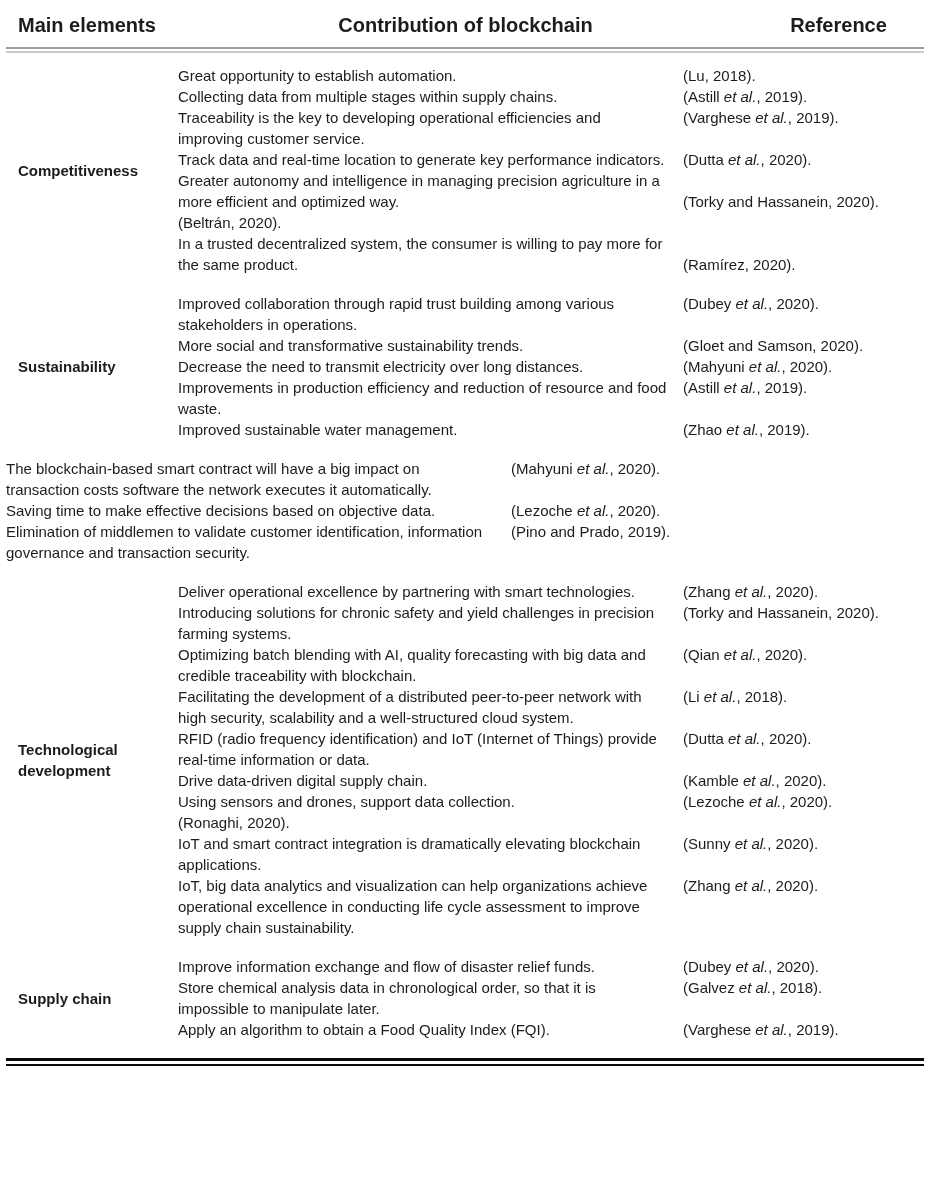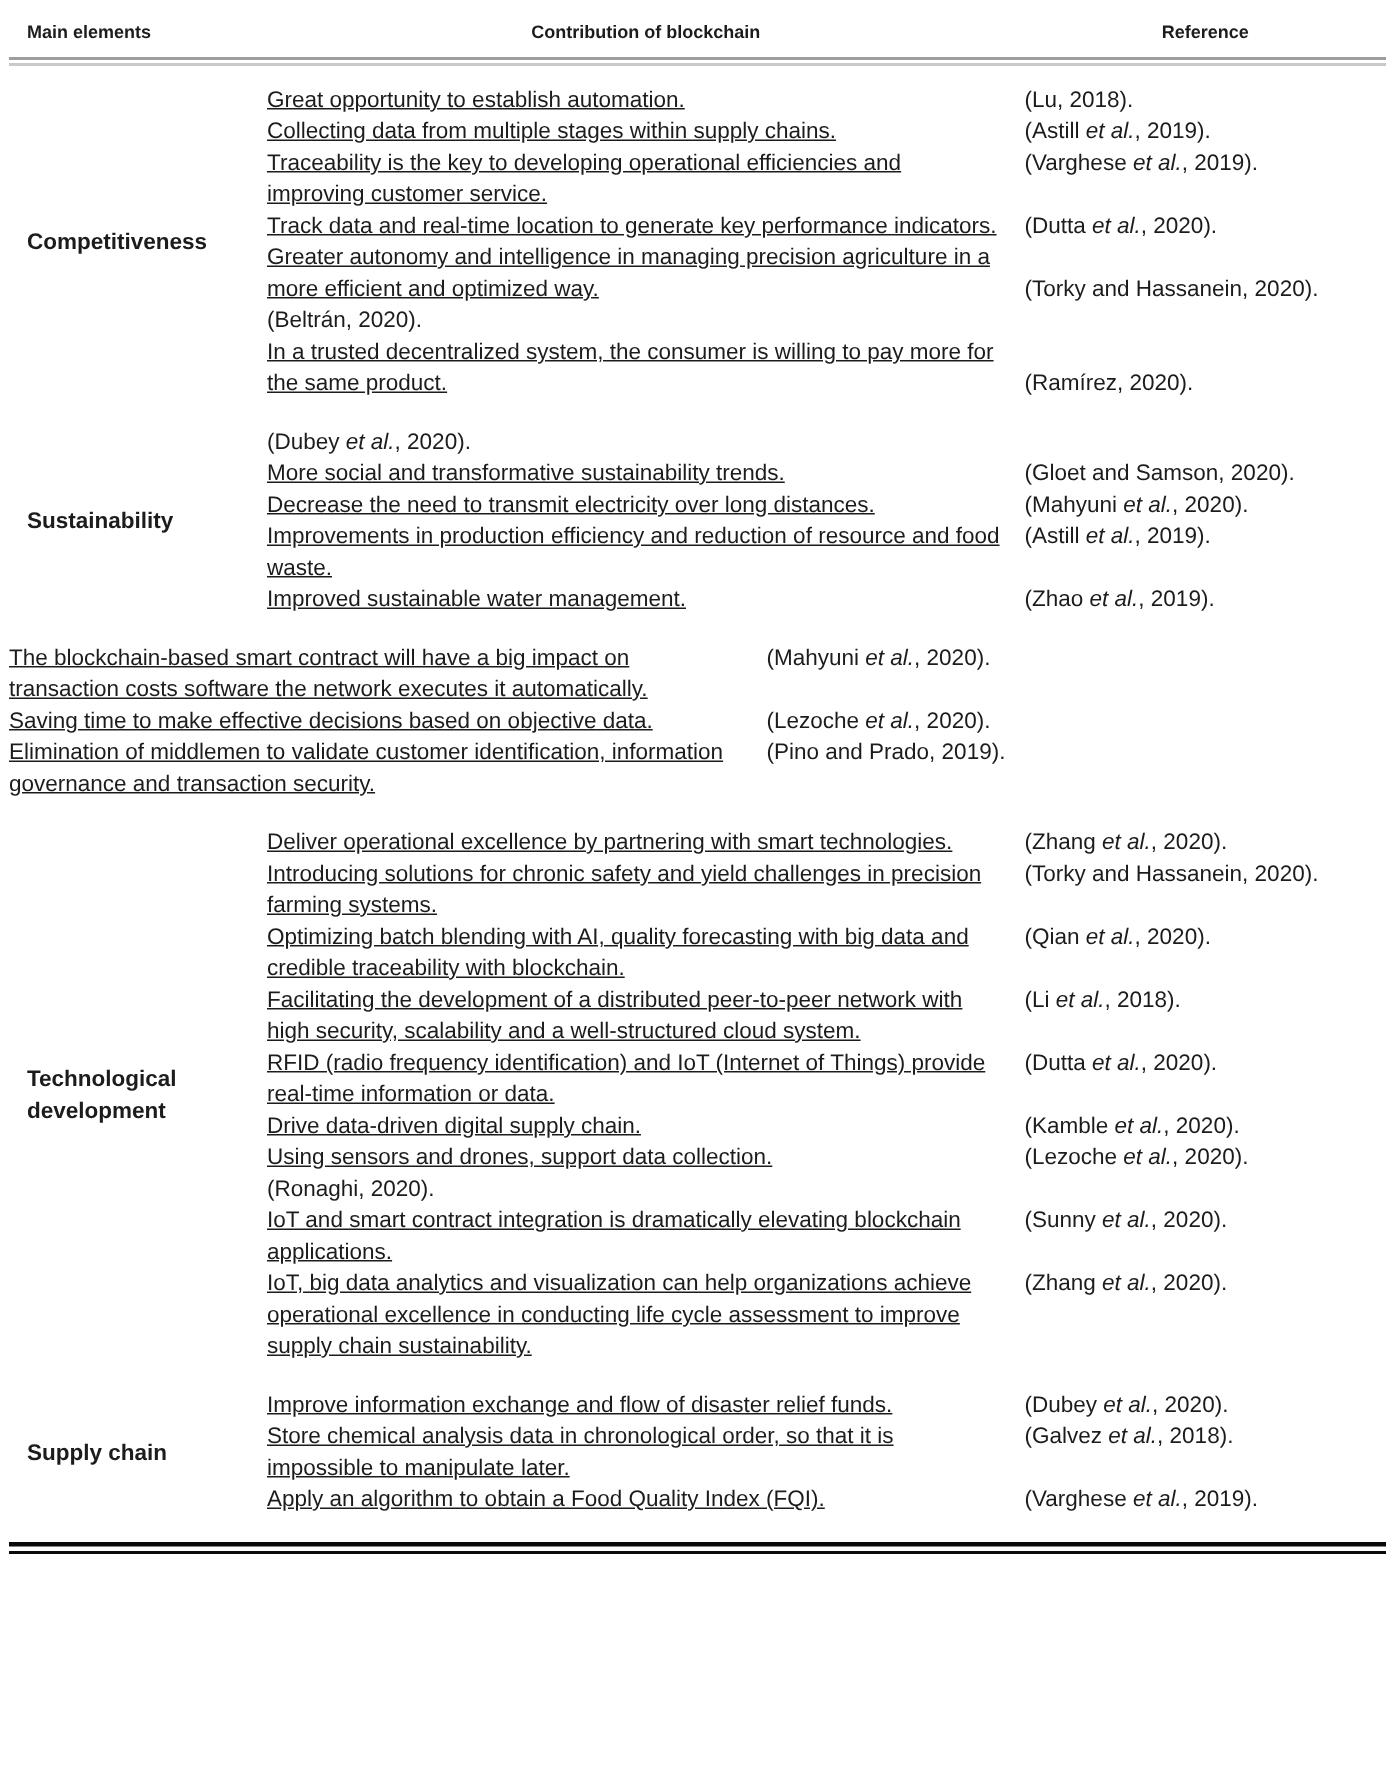--- a/index.html
+++ b/index.html
@@ -13,21 +13,22 @@
     -webkit-font-smoothing: antialiased;
   }
   .page { width: 930px; padding: 6px 6px 0 6px; }
 
   
   .header-row {
     display: flex;
     align-items: center;
     padding: 8px 0 10px 0;
     font-weight: bold;
-    font-size: 12px;
+    font-size: 20px;
+    gap: 35px;
   }
   .h-main { width: 172px; padding-left: 12px; text-align: left; }
   .h-contrib { width: 505px; text-align: center; }
   .h-ref { flex: 1; text-align: center; }
 
   
   .header-rule {
     height: 6px;
     border-top: 2px solid #9e9e9e;
     border-bottom: 2px solid #c9c9c9;
@@ -39,21 +40,21 @@
   .element-cell {
     width: 172px;
     padding-left: 12px;
     font-weight: bold;
     display: flex;
     align-items: center;
     line-height: 21px;
   }
   .rows { flex: 1; display: flex; flex-direction: column; }
   .row { display: flex; align-items: flex-start; line-height: 21px; }
-  .contribution { width: 505px; padding-right: 16px; text-decoration: underline; }
+  .contribution { width: 505px; padding-right: 16px; }
   .reference { flex: 1; }
   .reference.ref-bottom { align-self: flex-end; }
 
   
   .bottom-rule {
     height: 8px;
     border-top: 3px solid #0a0a0a;
     border-bottom: 2px solid #0a0a0a;
     margin-top: 4px;
   }
@@ -101,20 +102,21 @@
           <div class="row">
             <div class="contribution">In a trusted decentralized system, the consumer is willing to pay more for the same product.</div>
             <div class="reference ref-bottom">(Ramírez, 2020).</div>
           </div>
         </div>
       </div>
       <div class="section">
         <div class="element-cell">Sustainability</div>
         <div class="rows">
           <div class="row">
+            <div class="contribution">Improved collaboration through rapid trust building among various stakeholders in operations.</div>
             <div class="reference">(Dubey <i>et al.</i>, 2020).</div>
           </div>
           <div class="row">
             <div class="contribution">More social and transformative sustainability trends.</div>
             <div class="reference">(Gloet and Samson, 2020).</div>
           </div>
           <div class="row">
             <div class="contribution">Decrease the need to transmit electricity over long distances.</div>
             <div class="reference">(Mahyuni <i>et al.</i>, 2020).</div>
           </div>

